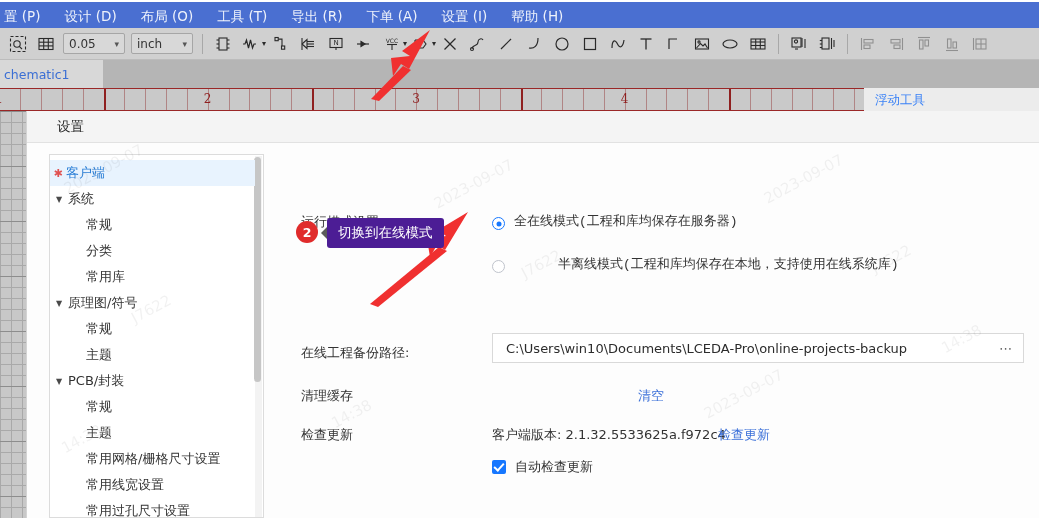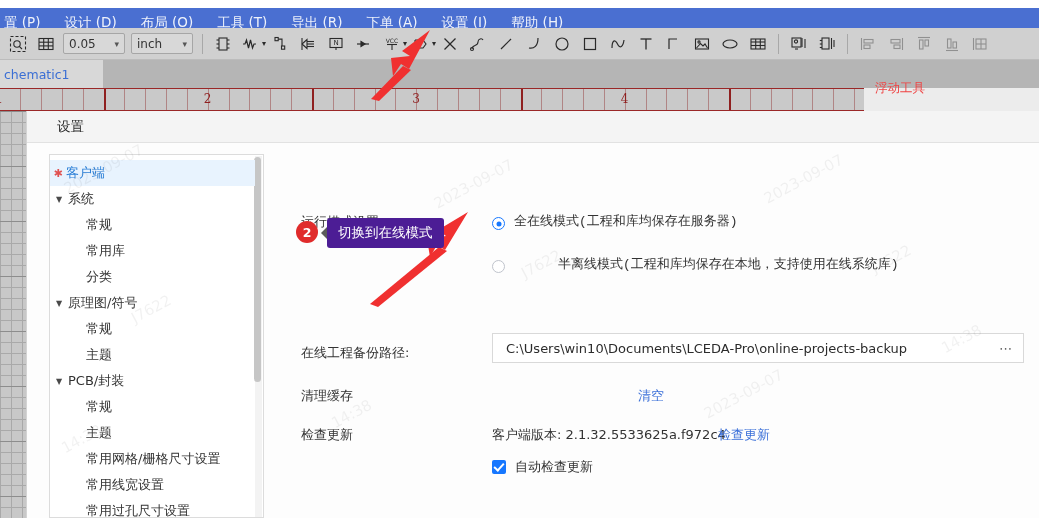--- a/index.html
+++ b/index.html
@@ -7,21 +7,21 @@
     margin: 0; padding: 0;
     width: 1039px; height: 518px;
     overflow: hidden;
     font-family: "DejaVu Sans", "Liberation Sans", sans-serif;
     background: #ffffff;
   }
   #app { position: relative; width: 1039px; height: 518px; overflow: hidden; }
 
   
   .menubar {
-    position: absolute; left: 0; top: 8px; width: 1039px; height: 28px;
+    position: absolute; left: 0; top: 2px; width: 1039px; height: 28px;
     background: #4a6fd1;
     display: flex; align-items: center;
     color: #eef2fb;
     font-size: 13.5px;
     padding-left: 0px;
   }
   .menubar .mi {
     padding: 0 12px; height: 28px; line-height: 28px; white-space: nowrap;
     cursor: default;
   }
@@ -89,22 +89,22 @@
   }
   .ruler .major {
     position: absolute; top: 0; width: 2px; height: 23px; background: #8f2020;
   }
   .ruler .rnum {
     position: absolute; top: 3px;
     font-size: 12px; color: #8f2020;
     font-family: "DejaVu Serif", "Liberation Serif", serif;
   }
   .ruler-float {
-    position: absolute; left: 875px; top: 80px;
-    font-size: 12.5px; color: #ef4444;
+    position: absolute; left: 875px; top: 92px;
+    font-size: 12.5px; color: #3b82f6;
     z-index: 6;
   }
   .ruler-mask {
     position: absolute; left: 864px; top: 88px; width: 175px; height: 23px;
     background: #ececec;
   }
 
   
   .canvas {
     position: absolute; left: 0; top: 111px; width: 1039px; height: 407px;
@@ -616,26 +616,26 @@
             <span class="tree-label">系统</span>
           </div>
           <div class="tree-item">
             <span class="tree-pad"></span>
             <span class="tree-pad"></span>
             <span class="tree-label">常规</span>
           </div>
           <div class="tree-item">
             <span class="tree-pad"></span>
             <span class="tree-pad"></span>
+            <span class="tree-label">分类</span>
+          </div>
+          <div class="tree-item">
+            <span class="tree-pad"></span>
+            <span class="tree-pad"></span>
             <span class="tree-label">常用库</span>
-          </div>
-          <div class="tree-item">
-            <span class="tree-pad"></span>
-            <span class="tree-pad"></span>
-            <span class="tree-label">分类</span>
           </div>
           <div class="tree-item">
             <span class="tree-arrow">▼</span>
             <span class="tree-label">原理图/符号</span>
           </div>
           <div class="tree-item">
             <span class="tree-pad"></span>
             <span class="tree-pad"></span>
             <span class="tree-label">常规</span>
           </div>

